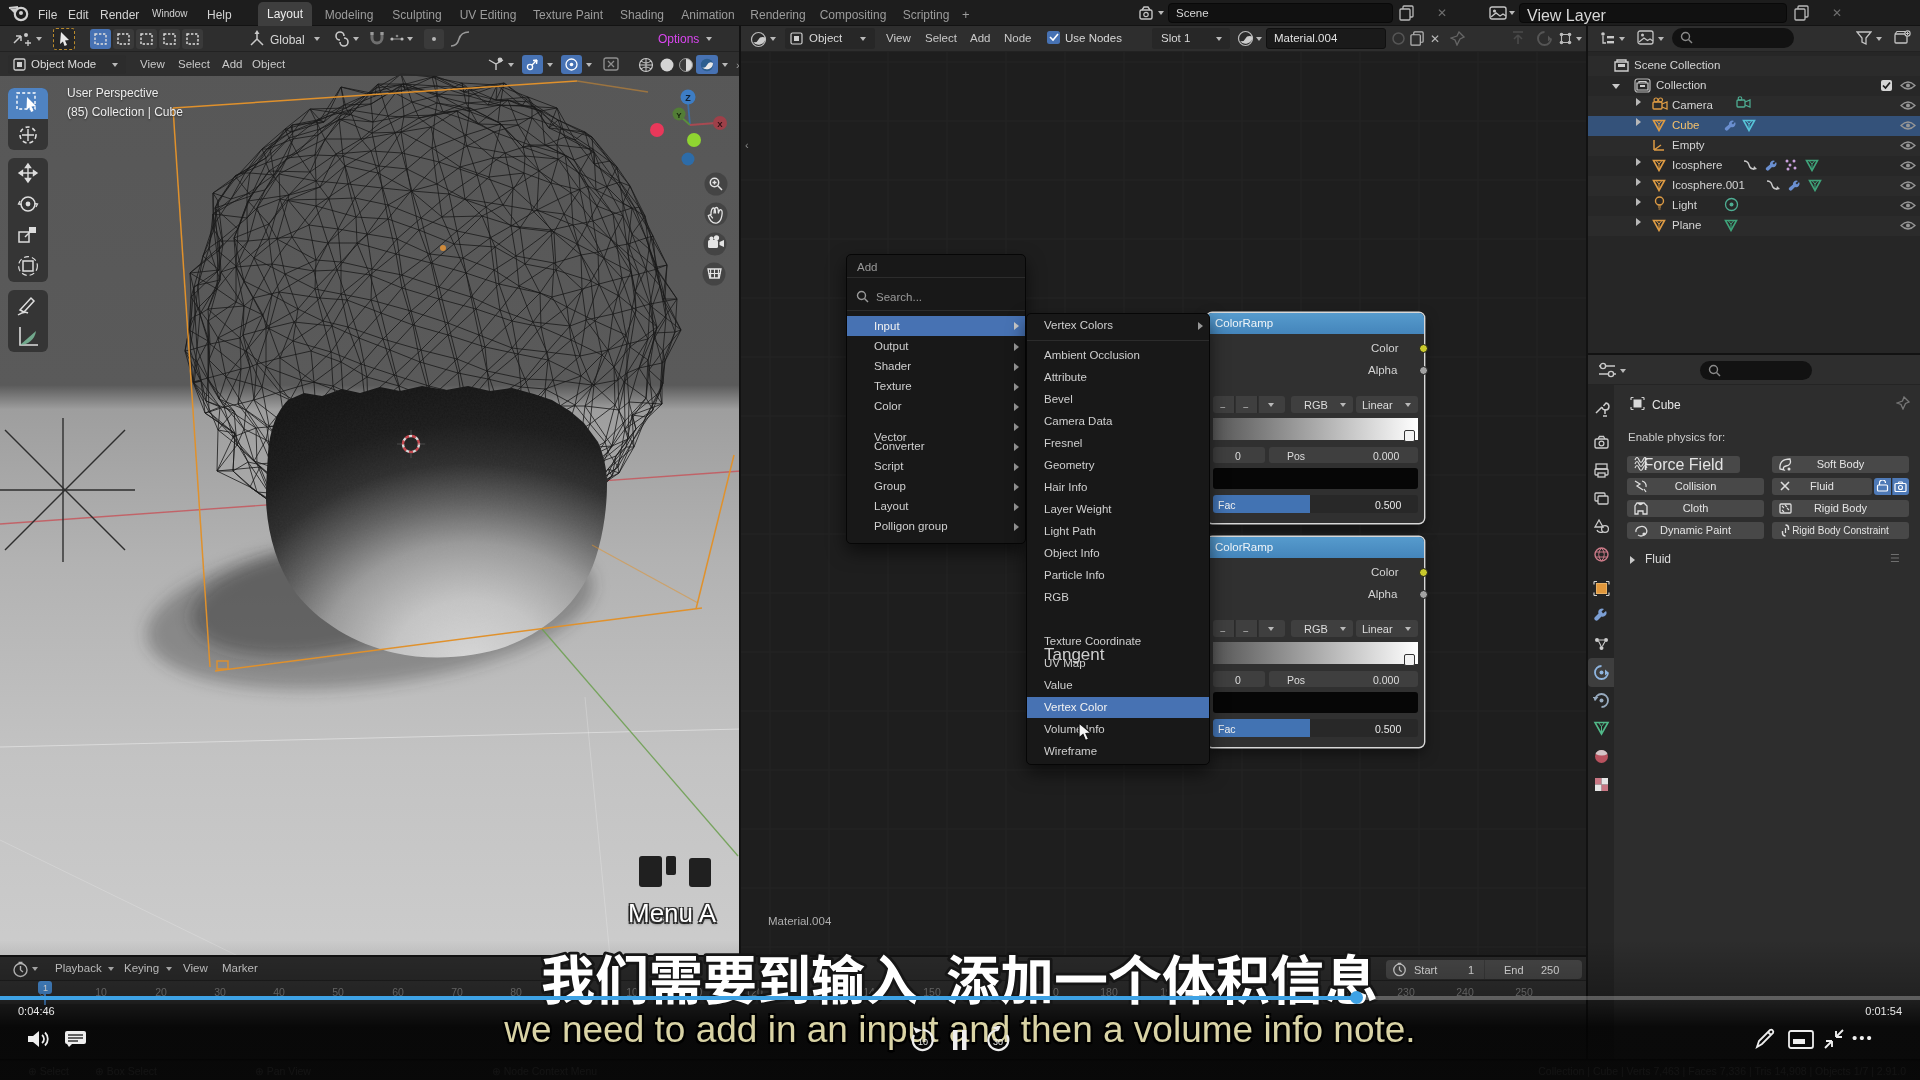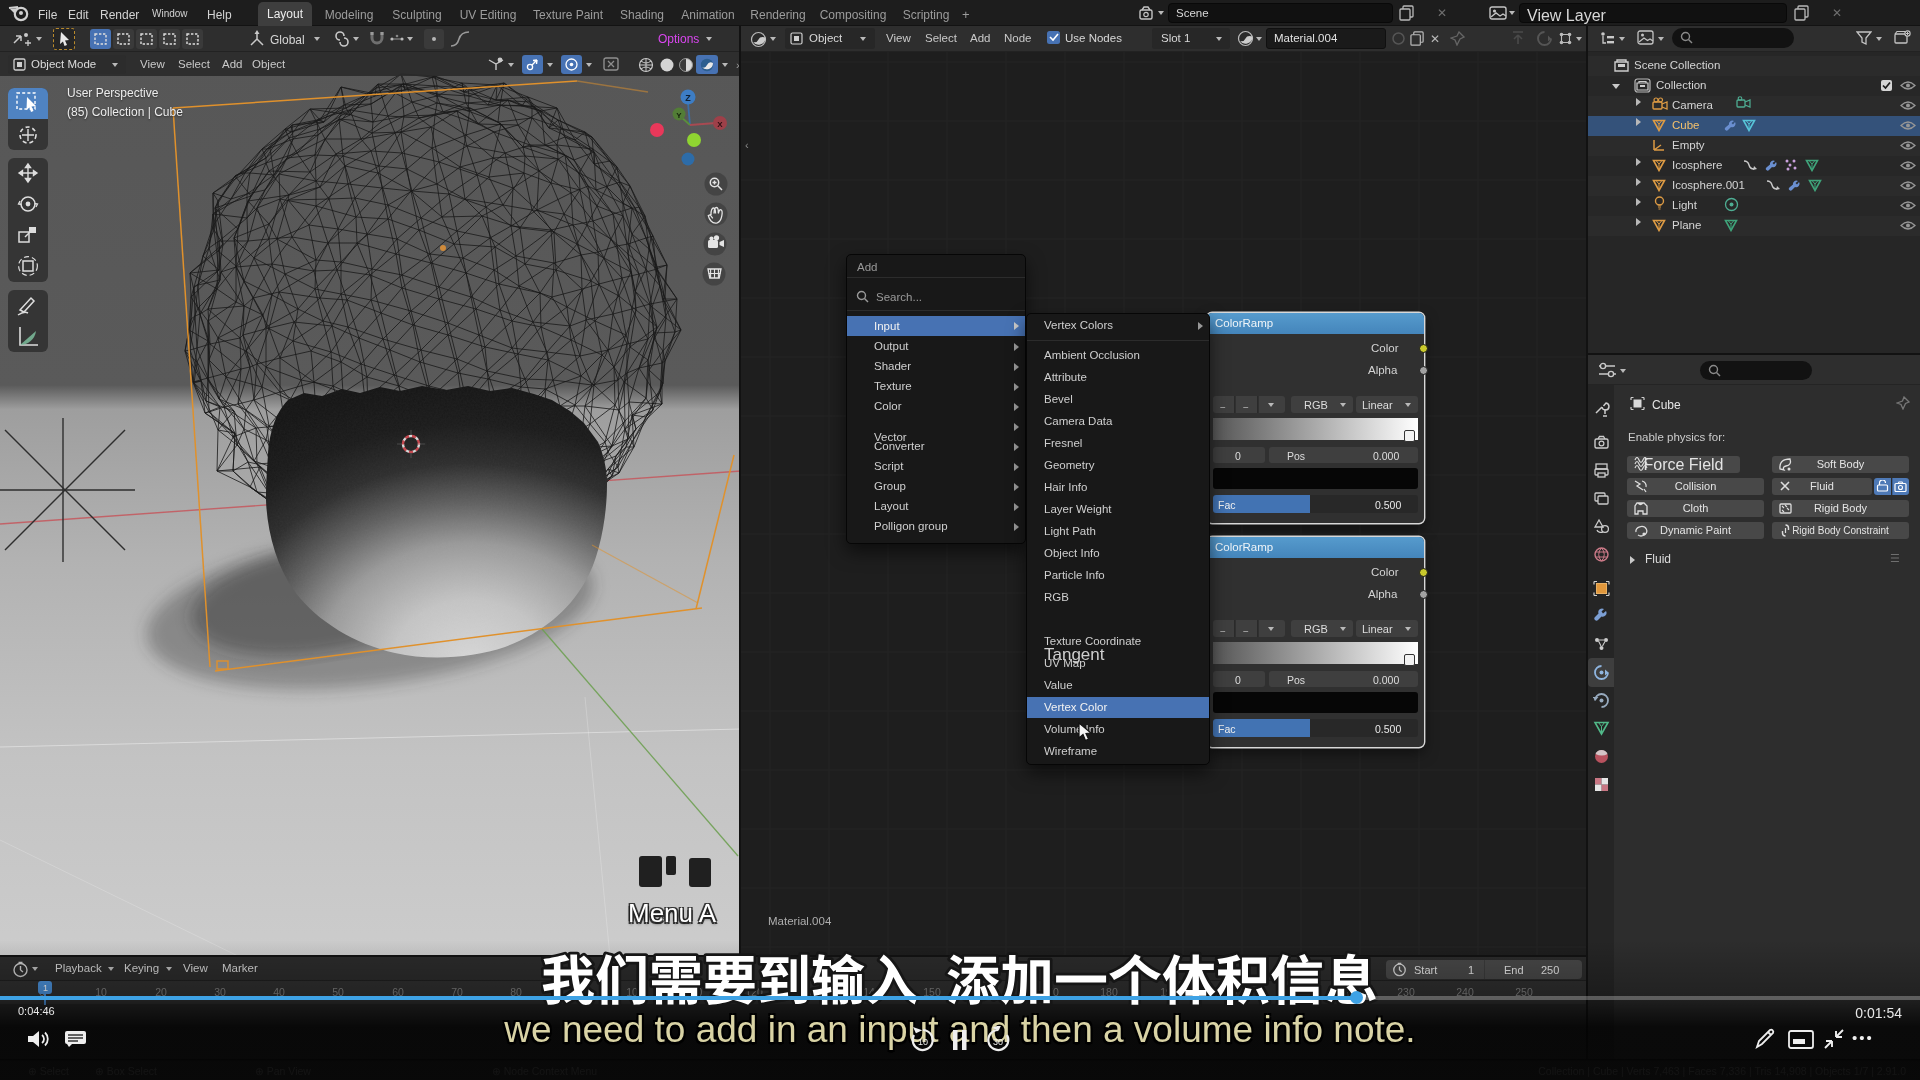--- a/index.html
+++ b/index.html
@@ -965,21 +965,21 @@
 <svg class="abs" style="left:541px;top:946px" width="838" height="70" viewBox="0 0 838 70">
  <g transform="translate(0,54)">
         <path d="M38.1 -41.1C41.0 -38.4 44.4 -34.6 45.7 -32.1L51.0 -35.7C49.4 -38.3 45.8 -41.9 42.9 -44.4ZM44.0 -22.6C42.6 -20.0 40.8 -17.5 38.8 -15.2C38.2 -18.0 37.7 -21.1 37.3 -24.4H51.4V-30.5H36.6C36.2 -35.3 36.0 -40.4 36.1 -45.5H29.3C29.4 -40.5 29.5 -35.4 30.0 -30.5H19.4V-37.8C22.6 -38.4 25.6 -39.2 28.4 -40.0L24.0 -45.5C18.5 -43.7 10.0 -42.0 2.4 -41.0C3.1 -39.5 4.0 -37.1 4.3 -35.5C7.0 -35.9 10.0 -36.2 12.9 -36.7V-30.5H2.7V-24.4H12.9V-17.1C8.6 -16.4 4.8 -15.7 1.7 -15.3L3.2 -8.7L12.9 -10.6V-2.8C12.9 -1.9 12.6 -1.7 11.7 -1.7C10.7 -1.6 7.5 -1.6 4.5 -1.7C5.4 0.1 6.5 3.0 6.8 4.8C11.2 4.8 14.4 4.6 16.6 3.6C18.7 2.5 19.4 0.8 19.4 -2.8V-12.0L28.4 -13.9L27.9 -19.7L19.4 -18.2V-24.4H30.6C31.2 -19.1 32.1 -14.1 33.3 -9.8C29.6 -6.7 25.4 -4.0 21.1 -2.1C22.7 -0.6 24.6 1.5 25.5 3.1C29.0 1.2 32.4 -1.0 35.5 -3.5C37.9 1.8 40.9 5.0 44.9 5.0C49.8 5.0 51.8 2.6 52.9 -6.9C51.1 -7.6 48.9 -9.1 47.5 -10.6C47.2 -4.2 46.6 -1.6 45.5 -1.6C43.8 -1.6 42.2 -4.0 40.7 -8.2C44.2 -11.8 47.2 -15.8 49.7 -20.1ZM73.4 -43.1C75.7 -39.7 78.5 -35.3 79.7 -32.5L85.0 -35.7C83.6 -38.5 80.7 -42.8 78.3 -46.0ZM71.1 -33.9V4.8H77.4V-33.9ZM84.9 -44.1V-38.3H98.1V-2.3C98.1 -1.5 97.8 -1.2 96.9 -1.2C96.1 -1.1 93.2 -1.1 90.7 -1.3C91.5 0.3 92.4 3.0 92.7 4.7C96.9 4.7 99.8 4.5 101.8 3.6C103.8 2.6 104.5 0.9 104.5 -2.3V-44.1ZM64.9 -45.7C62.8 -37.9 59.3 -29.9 55.2 -24.7C56.3 -23.1 57.9 -19.4 58.4 -17.8C59.1 -18.6 59.8 -19.6 60.5 -20.6V4.8H66.6V-32.1C68.3 -36.0 69.8 -40.1 70.9 -44.0ZM118.8 -31.1V-27.3H129.9V-31.1ZM117.6 -25.5V-21.7H129.9V-25.5ZM139.9 -25.5V-21.7H152.3V-25.5ZM139.9 -31.1V-27.3H151.0V-31.1ZM111.2 -37.2V-26.5H117.0V-32.9H131.8V-21.3H138.0V-32.9H152.9V-26.5H158.9V-37.2H138.0V-39.2H155.0V-44.1H114.9V-39.2H131.8V-37.2ZM115.0 -12.2V4.6H121.1V-7.1H126.6V4.4H132.5V-7.1H138.2V4.4H144.1V-7.1H150.0V-1.1C150.0 -0.6 149.8 -0.5 149.3 -0.5C148.7 -0.5 147.0 -0.5 145.4 -0.5C146.1 0.9 147.0 3.1 147.3 4.8C150.1 4.8 152.3 4.7 154.1 3.8C155.8 3.0 156.2 1.5 156.2 -1.1V-12.2H136.9L137.9 -14.7H159.1V-19.8H111.0V-14.7H131.3L130.7 -12.2ZM196.2 -11.4C194.9 -9.4 193.3 -7.8 191.3 -6.5C188.1 -7.2 184.9 -8.0 181.7 -8.7L183.7 -11.4ZM167.7 -35.3V-20.1H181.4L179.8 -17.0H164.4V-11.4H176.1C174.5 -9.2 172.9 -7.2 171.3 -5.5C175.3 -4.7 179.2 -3.8 182.9 -2.9C178.1 -1.6 172.3 -0.9 165.2 -0.6C166.2 0.8 167.2 3.0 167.7 4.9C178.1 4.0 186.1 2.6 192.2 -0.3C198.1 1.4 203.3 3.1 207.1 4.7L212.3 -0.4C208.5 -1.7 203.7 -3.1 198.4 -4.6C200.4 -6.5 202.0 -8.7 203.4 -11.4H213.6V-17.0H187.3L188.6 -19.4L185.8 -20.1H210.8V-35.3H197.9V-38.3H212.5V-44.0H165.2V-38.3H179.5V-35.3ZM185.6 -38.3H191.7V-35.3H185.6ZM173.8 -30.2H179.5V-25.2H173.8ZM185.6 -30.2H191.7V-25.2H185.6ZM197.9 -30.2H204.3V-25.2H197.9ZM249.6 -40.8V-8.0H255.6V-40.8ZM260.0 -45.3V-3.3C260.0 -2.4 259.7 -2.1 258.7 -2.1C257.8 -2.1 254.8 -2.1 252.0 -2.2C252.9 -0.5 253.9 2.3 254.2 4.0C258.4 4.0 261.5 3.8 263.6 2.8C265.6 1.8 266.3 0.1 266.3 -3.3V-45.3ZM218.8 -3.2 220.2 2.8C227.5 1.5 237.8 -0.4 247.3 -2.2L246.9 -7.7L236.6 -6.0V-12.3H246.3V-17.9H236.6V-22.7H230.5V-17.9H220.6V-12.3H230.5V-5.0C226.0 -4.3 222.0 -3.6 218.8 -3.2ZM222.4 -22.9C224.0 -23.5 226.3 -23.8 241.2 -25.0C241.7 -24.0 242.1 -23.1 242.5 -22.4L247.4 -25.5C246.0 -28.7 242.7 -33.5 239.9 -37.1H247.5V-42.7H219.3V-37.1H226.1C224.9 -34.2 223.4 -31.9 222.9 -31.1C222.0 -29.8 221.1 -29.0 220.3 -28.7C221.0 -27.1 222.0 -24.1 222.4 -22.9ZM235.2 -34.5C236.1 -33.1 237.2 -31.6 238.2 -30.1L228.4 -29.4C230.1 -31.8 231.8 -34.5 233.1 -37.1H239.6ZM309.0 -24.0V-4.2H313.8V-24.0ZM316.0 -26.0V-1.6C316.0 -1.0 315.7 -0.8 315.0 -0.8C314.3 -0.8 312.0 -0.8 309.6 -0.8C310.3 0.6 311.0 2.8 311.2 4.3C314.6 4.3 317.1 4.1 318.8 3.3C320.5 2.5 320.9 1.0 320.9 -1.6V-26.0ZM305.4 -46.3C302.0 -41.3 295.9 -37.0 290.0 -34.2V-39.9H282.7C283.1 -41.6 283.3 -43.3 283.6 -45.0L277.7 -45.8C277.6 -43.8 277.3 -41.9 277.0 -39.9H271.9V-34.1H276.0C275.2 -30.3 274.4 -27.3 274.1 -26.1C273.2 -23.7 272.6 -22.0 271.6 -21.7C272.2 -20.3 273.1 -17.7 273.4 -16.6C273.8 -17.1 275.8 -17.4 277.4 -17.4H280.9V-11.6C277.5 -11.0 274.3 -10.4 271.7 -10.0L273.0 -4.0L280.9 -5.8V4.7H286.4V-7.0L290.4 -8.0L289.9 -13.3L286.4 -12.6V-17.4H289.8V-23.2H286.4V-30.7H280.9V-23.2H278.2C279.3 -26.5 280.5 -30.2 281.4 -34.1H289.8L288.1 -33.4C289.7 -32.0 291.4 -30.0 292.2 -28.5L294.9 -29.9V-28.0H316.7V-30.2L319.6 -28.7C320.3 -30.3 321.9 -32.3 323.4 -33.7C318.2 -35.7 313.5 -38.3 309.5 -42.3L310.7 -43.9ZM299.8 -33.0C302.0 -34.7 304.2 -36.5 306.1 -38.5C308.1 -36.4 310.2 -34.6 312.3 -33.0ZM302.1 -20.5V-17.8H296.9V-20.5ZM291.8 -25.4V4.6H296.9V-5.8H302.1V-1.1C302.1 -0.6 302.0 -0.5 301.5 -0.5C301.1 -0.5 299.6 -0.5 298.2 -0.5C298.9 0.9 299.5 3.1 299.6 4.5C302.2 4.5 304.0 4.4 305.5 3.6C306.9 2.8 307.2 1.2 307.2 -1.1V-25.4ZM296.9 -13.2H302.1V-10.4H296.9ZM338.6 -40.0C342.0 -37.7 344.8 -34.8 347.1 -31.6C343.9 -17.3 337.3 -6.8 325.7 -1.1C327.5 0.2 330.5 2.9 331.7 4.2C341.4 -1.6 348.1 -10.7 352.4 -23.1C357.9 -12.9 362.6 -1.8 373.7 4.4C374.1 2.4 375.8 -1.3 376.8 -3.1C359.4 -14.1 360.0 -33.0 342.7 -45.6ZM409.1 -40.9C412.1 -39.4 416.0 -36.9 417.7 -35.1L421.6 -40.3C419.7 -42.1 415.7 -44.2 412.7 -45.6ZM406.5 -26.2C409.6 -24.8 413.5 -22.5 415.3 -20.8L419.1 -26.0C417.1 -27.8 413.2 -29.8 410.1 -31.0ZM407.6 0.7 413.4 4.3C415.9 -1.0 418.3 -7.2 420.4 -12.9L415.2 -16.5C412.9 -10.2 409.8 -3.5 407.6 0.7ZM423.1 -43.2V-37.2H433.6C433.2 -35.5 432.6 -33.9 432.0 -32.2H420.6V-26.2H428.8C426.3 -22.8 423.0 -19.9 418.7 -17.9C419.9 -16.7 421.8 -14.4 422.7 -13.0C424.0 -13.6 425.2 -14.3 426.3 -15.1C425.1 -11.1 422.8 -6.9 419.8 -4.4L424.5 -0.9C427.8 -4.1 429.9 -9.0 431.4 -13.3L426.5 -15.2C430.7 -18.1 433.8 -21.9 436.2 -26.2H441.1C443.3 -22.3 446.5 -18.8 450.1 -16.3L445.8 -14.3C448.6 -10.2 451.5 -4.4 452.5 -0.7L457.9 -3.5C456.8 -6.8 454.4 -11.4 451.8 -15.2C452.5 -14.8 453.2 -14.5 454.0 -14.1C454.9 -15.7 456.8 -18.0 458.1 -19.2C454.2 -20.7 450.6 -23.2 448.0 -26.2H457.1V-32.2H438.9C439.5 -33.9 440.0 -35.5 440.5 -37.2H455.1V-43.2ZM433.1 -21.0V-1.7C433.1 -1.1 433.0 -1.0 432.3 -1.0C431.7 -1.0 429.5 -0.9 427.5 -1.0C428.3 0.6 429.0 3.1 429.1 4.8C432.6 4.8 435.0 4.7 436.9 3.8C438.7 2.8 439.1 1.2 439.1 -1.6V-12.5C440.6 -9.0 442.2 -4.4 442.6 -1.4L447.7 -3.3C447.0 -6.4 445.4 -11.0 443.8 -14.5L439.1 -12.8V-21.0ZM489.2 -39.7V3.7H495.4V-0.1H502.4V3.3H508.8V-39.7ZM495.4 -6.3V-33.4H502.4V-6.3ZM468.1 -45.1 468.1 -36.2H461.7V-29.9H468.0C467.6 -17.1 466.2 -6.8 460.1 0.1C461.7 1.1 463.9 3.3 464.8 4.9C471.9 -3.2 473.7 -15.3 474.3 -29.9H479.8C479.4 -11.7 479.0 -5.0 477.9 -3.6C477.4 -2.8 476.9 -2.5 476.1 -2.5C475.1 -2.5 473.1 -2.6 471.0 -2.8C472.1 -0.9 472.8 1.9 472.8 3.7C475.4 3.8 477.7 3.8 479.4 3.5C481.1 3.1 482.3 2.5 483.6 0.7C485.3 -1.8 485.7 -10.2 486.1 -33.2C486.2 -34.1 486.2 -36.2 486.2 -36.2H474.4L474.5 -45.1ZM515.1 -24.6V-17.5H565.1V-24.6ZM590.5 -28.4V4.8H597.3V-28.4ZM593.9 -46.0C588.4 -36.8 578.6 -30.1 568.2 -26.2C570.1 -24.5 572.0 -21.9 573.0 -19.9C580.8 -23.5 588.3 -28.8 594.2 -35.5C602.6 -26.8 609.4 -22.7 615.3 -19.9C616.2 -22.0 618.3 -24.5 620.1 -26.0C613.8 -28.5 606.4 -32.5 598.1 -40.6L599.7 -43.2ZM633.0 -45.7C630.5 -38.0 626.2 -30.3 621.7 -25.4C622.9 -23.8 624.7 -20.2 625.3 -18.6C626.4 -19.9 627.5 -21.3 628.6 -22.8V4.8H634.7V-33.4C636.4 -36.8 637.9 -40.3 639.1 -43.8ZM637.8 -36.2V-30.1H648.5C645.5 -21.5 640.5 -13.0 635.0 -8.0C636.4 -6.9 638.5 -4.6 639.6 -3.1C641.3 -4.9 642.9 -6.9 644.4 -9.2V-4.3H651.6V4.4H657.9V-4.3H665.2V-9.0C666.5 -6.9 668.0 -4.9 669.5 -3.3C670.6 -5.0 672.8 -7.2 674.4 -8.3C669.1 -13.3 664.1 -21.7 661.1 -30.1H672.8V-36.2H657.9V-45.6H651.6V-36.2ZM651.6 -10.0H645.0C647.5 -14.0 649.7 -18.7 651.6 -23.7ZM657.9 -10.0V-24.2C659.7 -19.1 662.0 -14.2 664.5 -10.0ZM714.9 -10.5C717.7 -5.7 720.5 0.6 721.4 4.5L727.6 2.1C726.5 -1.9 723.4 -8.0 720.6 -12.6ZM704.3 -12.3C702.9 -7.2 700.3 -2.1 697.0 1.0C698.5 1.9 701.2 3.7 702.4 4.8C705.8 1.1 708.9 -4.9 710.7 -10.9ZM707.0 -36.3H718.6V-22.8H707.0ZM700.9 -42.4V-16.7H725.1V-42.4ZM696.0 -45.6C691.0 -43.7 683.3 -42.0 676.5 -41.1C677.1 -39.6 678.0 -37.5 678.2 -36.0C680.7 -36.3 683.3 -36.6 686.0 -37.0V-30.6H677.1V-24.6H684.8C682.7 -19.3 679.4 -13.5 676.1 -10.0C677.1 -8.3 678.7 -5.6 679.3 -3.7C681.7 -6.5 684.0 -10.7 686.0 -15.2V4.9H692.1V-17.4C693.8 -15.0 695.5 -12.2 696.4 -10.4L700.0 -15.7C698.9 -17.0 693.8 -22.2 692.1 -23.7V-24.6H699.6V-30.6H692.1V-38.2C694.8 -38.8 697.2 -39.5 699.5 -40.3ZM749.7 -29.3V-24.2H776.9V-29.3ZM749.7 -21.4V-16.4H776.9V-21.4ZM748.9 -13.3V4.8H754.4V3.1H771.9V4.6H777.6V-13.3ZM754.4 -2.1V-8.2H771.9V-2.1ZM758.1 -43.9C759.3 -42.0 760.6 -39.4 761.5 -37.4H745.9V-32.2H780.9V-37.4H764.4L767.6 -38.8C766.7 -40.8 765.1 -43.8 763.6 -46.0ZM741.7 -45.7C739.2 -38.0 734.8 -30.3 730.3 -25.4C731.3 -23.9 733.0 -20.5 733.6 -19.0C734.9 -20.5 736.2 -22.2 737.5 -24.1V5.0H743.5V-34.4C745.0 -37.5 746.3 -40.8 747.5 -43.9ZM799.0 -29.1H820.5V-26.6H799.0ZM799.0 -21.9H820.5V-19.4H799.0ZM799.0 -36.2H820.5V-33.7H799.0ZM796.6 -11.2V-3.7C796.6 2.1 798.6 3.9 806.2 3.9C807.8 3.9 814.9 3.9 816.5 3.9C822.6 3.9 824.5 2.1 825.3 -5.5C823.6 -5.9 820.7 -6.8 819.3 -7.8C819.1 -2.7 818.6 -1.9 816.0 -1.9C814.2 -1.9 808.3 -1.9 806.9 -1.9C803.7 -1.9 803.2 -2.2 803.2 -3.8V-11.2ZM823.1 -10.7C825.4 -7.0 827.9 -2.0 828.6 1.2L834.8 -1.5C833.9 -4.8 831.3 -9.5 828.8 -13.1ZM789.8 -12.0C788.6 -8.3 786.6 -3.8 784.6 -0.7L790.6 2.2C792.4 -1.0 794.2 -6.0 795.5 -9.7ZM805.4 -12.8C807.8 -10.3 810.7 -6.7 811.8 -4.3L817.1 -7.3C816.0 -9.4 813.7 -12.3 811.5 -14.5H827.0V-41.1H812.2C812.9 -42.4 813.8 -43.8 814.5 -45.5L806.7 -46.4C806.4 -44.9 805.8 -42.9 805.2 -41.1H792.8V-14.5H808.4Z" fill="#ffffff" stroke="#161616" stroke-width="5.5" paint-order="stroke" stroke-linejoin="round"></path>
       </g>
 </svg>
 <div class="abs" style="left:0;top:1009px;width:1920px;text-align:center;font-size:37px;color:#d9d3a5;text-shadow:-2px -2px 0 #000,2px -2px 0 #000,-2px 2px 0 #000,2px 2px 0 #000, 0 3px 1px #000;font-family:'Liberation Sans',sans-serif">we need to add in an input and then a volume info note.</div>
 <div class="abs" style="left:0;top:996px;width:1920px;height:3.5px;background:rgba(255,255,255,0.28)"></div>
 <div class="abs" style="left:0;top:996px;width:1356px;height:3.5px;background:#3ea2e5"></div>
 <div class="abs" style="left:1350px;top:991px;width:13px;height:13px;border-radius:50%;background:#3ea2e5"></div>
 <div class="txt" style="left:18px;top:1006px;font-size:11px;color:#e8e8e8">0:04:46</div>
-<div class="txt" style="right:18px;top:1006px;position:absolute;font-size:14px;color:#e8e8e8">0:01:54</div>
+<div class="txt" style="right:18px;top:1006px;position:absolute;font-size:11px;color:#e8e8e8">0:01:54</div>
 <svg class="abs" style="left:26px;top:1028px" width="24" height="22" viewBox="0 0 24 22">
       <path d="M2 8 h5 l6 -5 v16 l-6 -5 H2 Z" fill="#eee"></path>
       <path d="M16 7 a5 5 0 0 1 0 8 M19 4.5 a9 9 0 0 1 0 13" stroke="#eee" stroke-width="1.8" fill="none"></path>
     </svg>
 <svg class="abs" style="left:64px;top:1028px" width="24" height="22" viewBox="0 0 24 22">
       <rect x="1" y="3" width="21" height="13" rx="2" fill="#eee"></rect>
       <path d="M5 19 l3 -3 h-5 Z" fill="#eee"></path>
       <path d="M4 7 h15 M4 10 h15 M4 13 h10" stroke="#333" stroke-width="1.6"></path>
     </svg>
 <svg class="abs" style="left:908px;top:1026px" width="30" height="28" viewBox="0 0 30 28">

